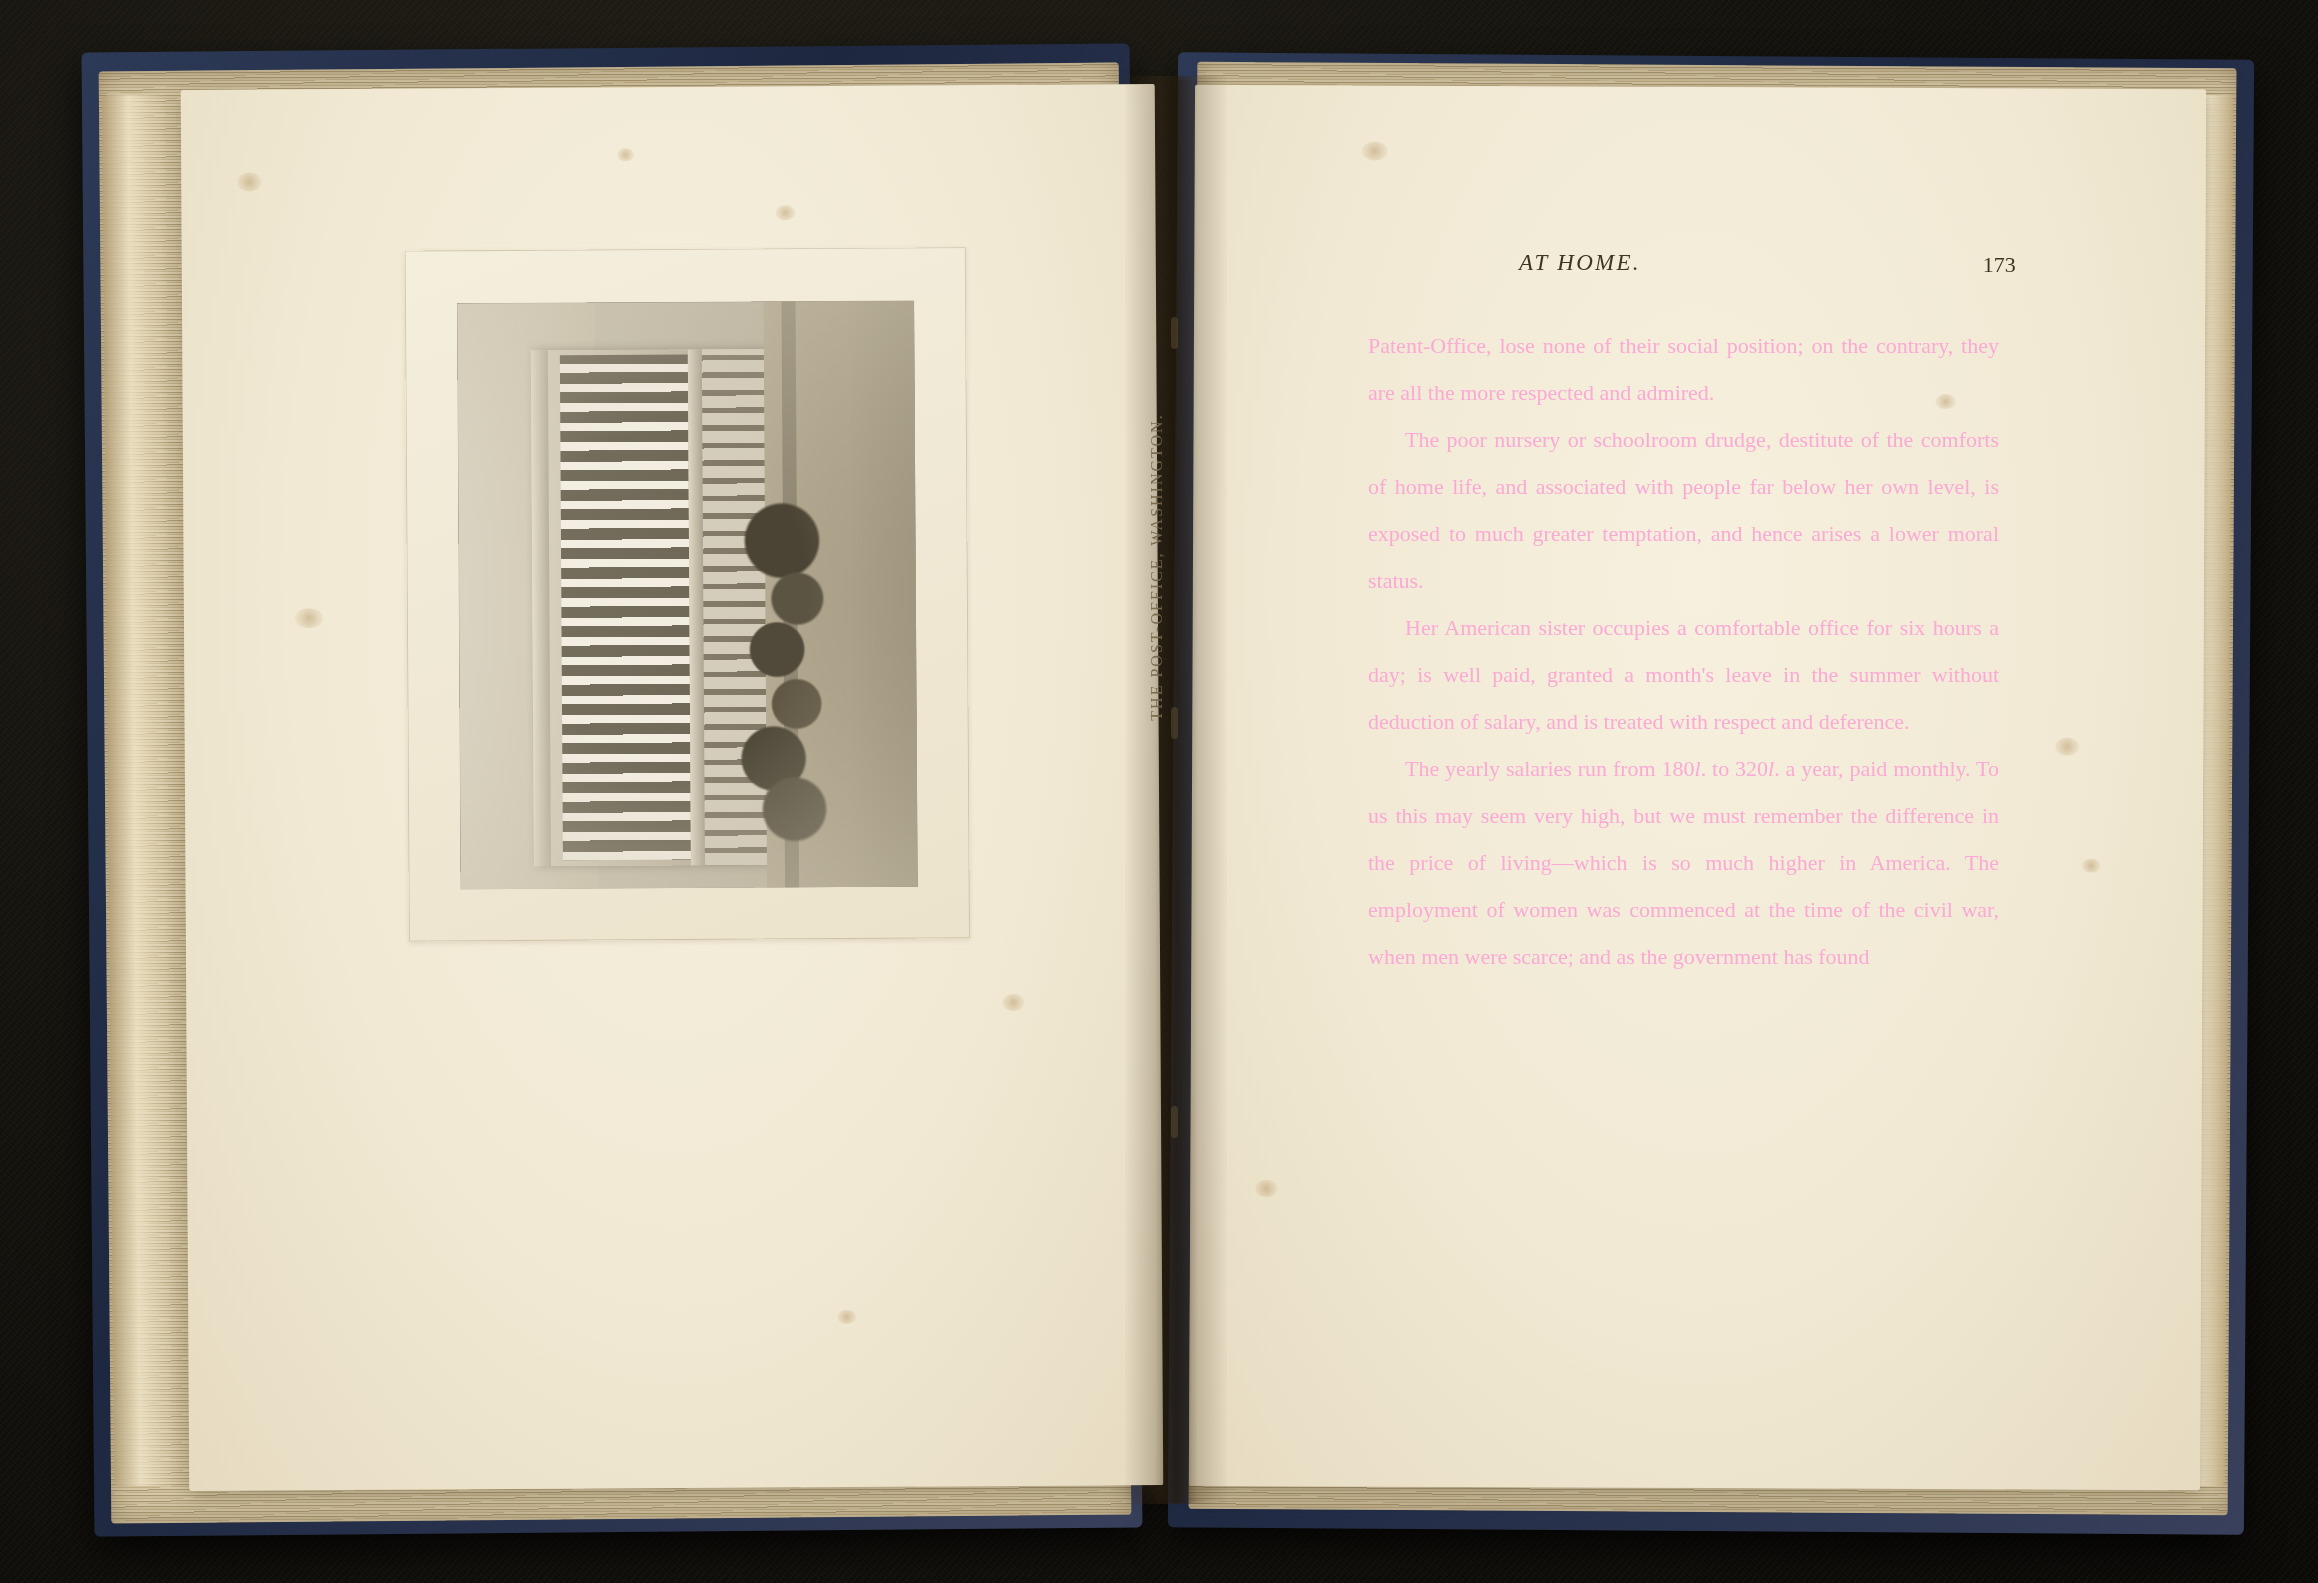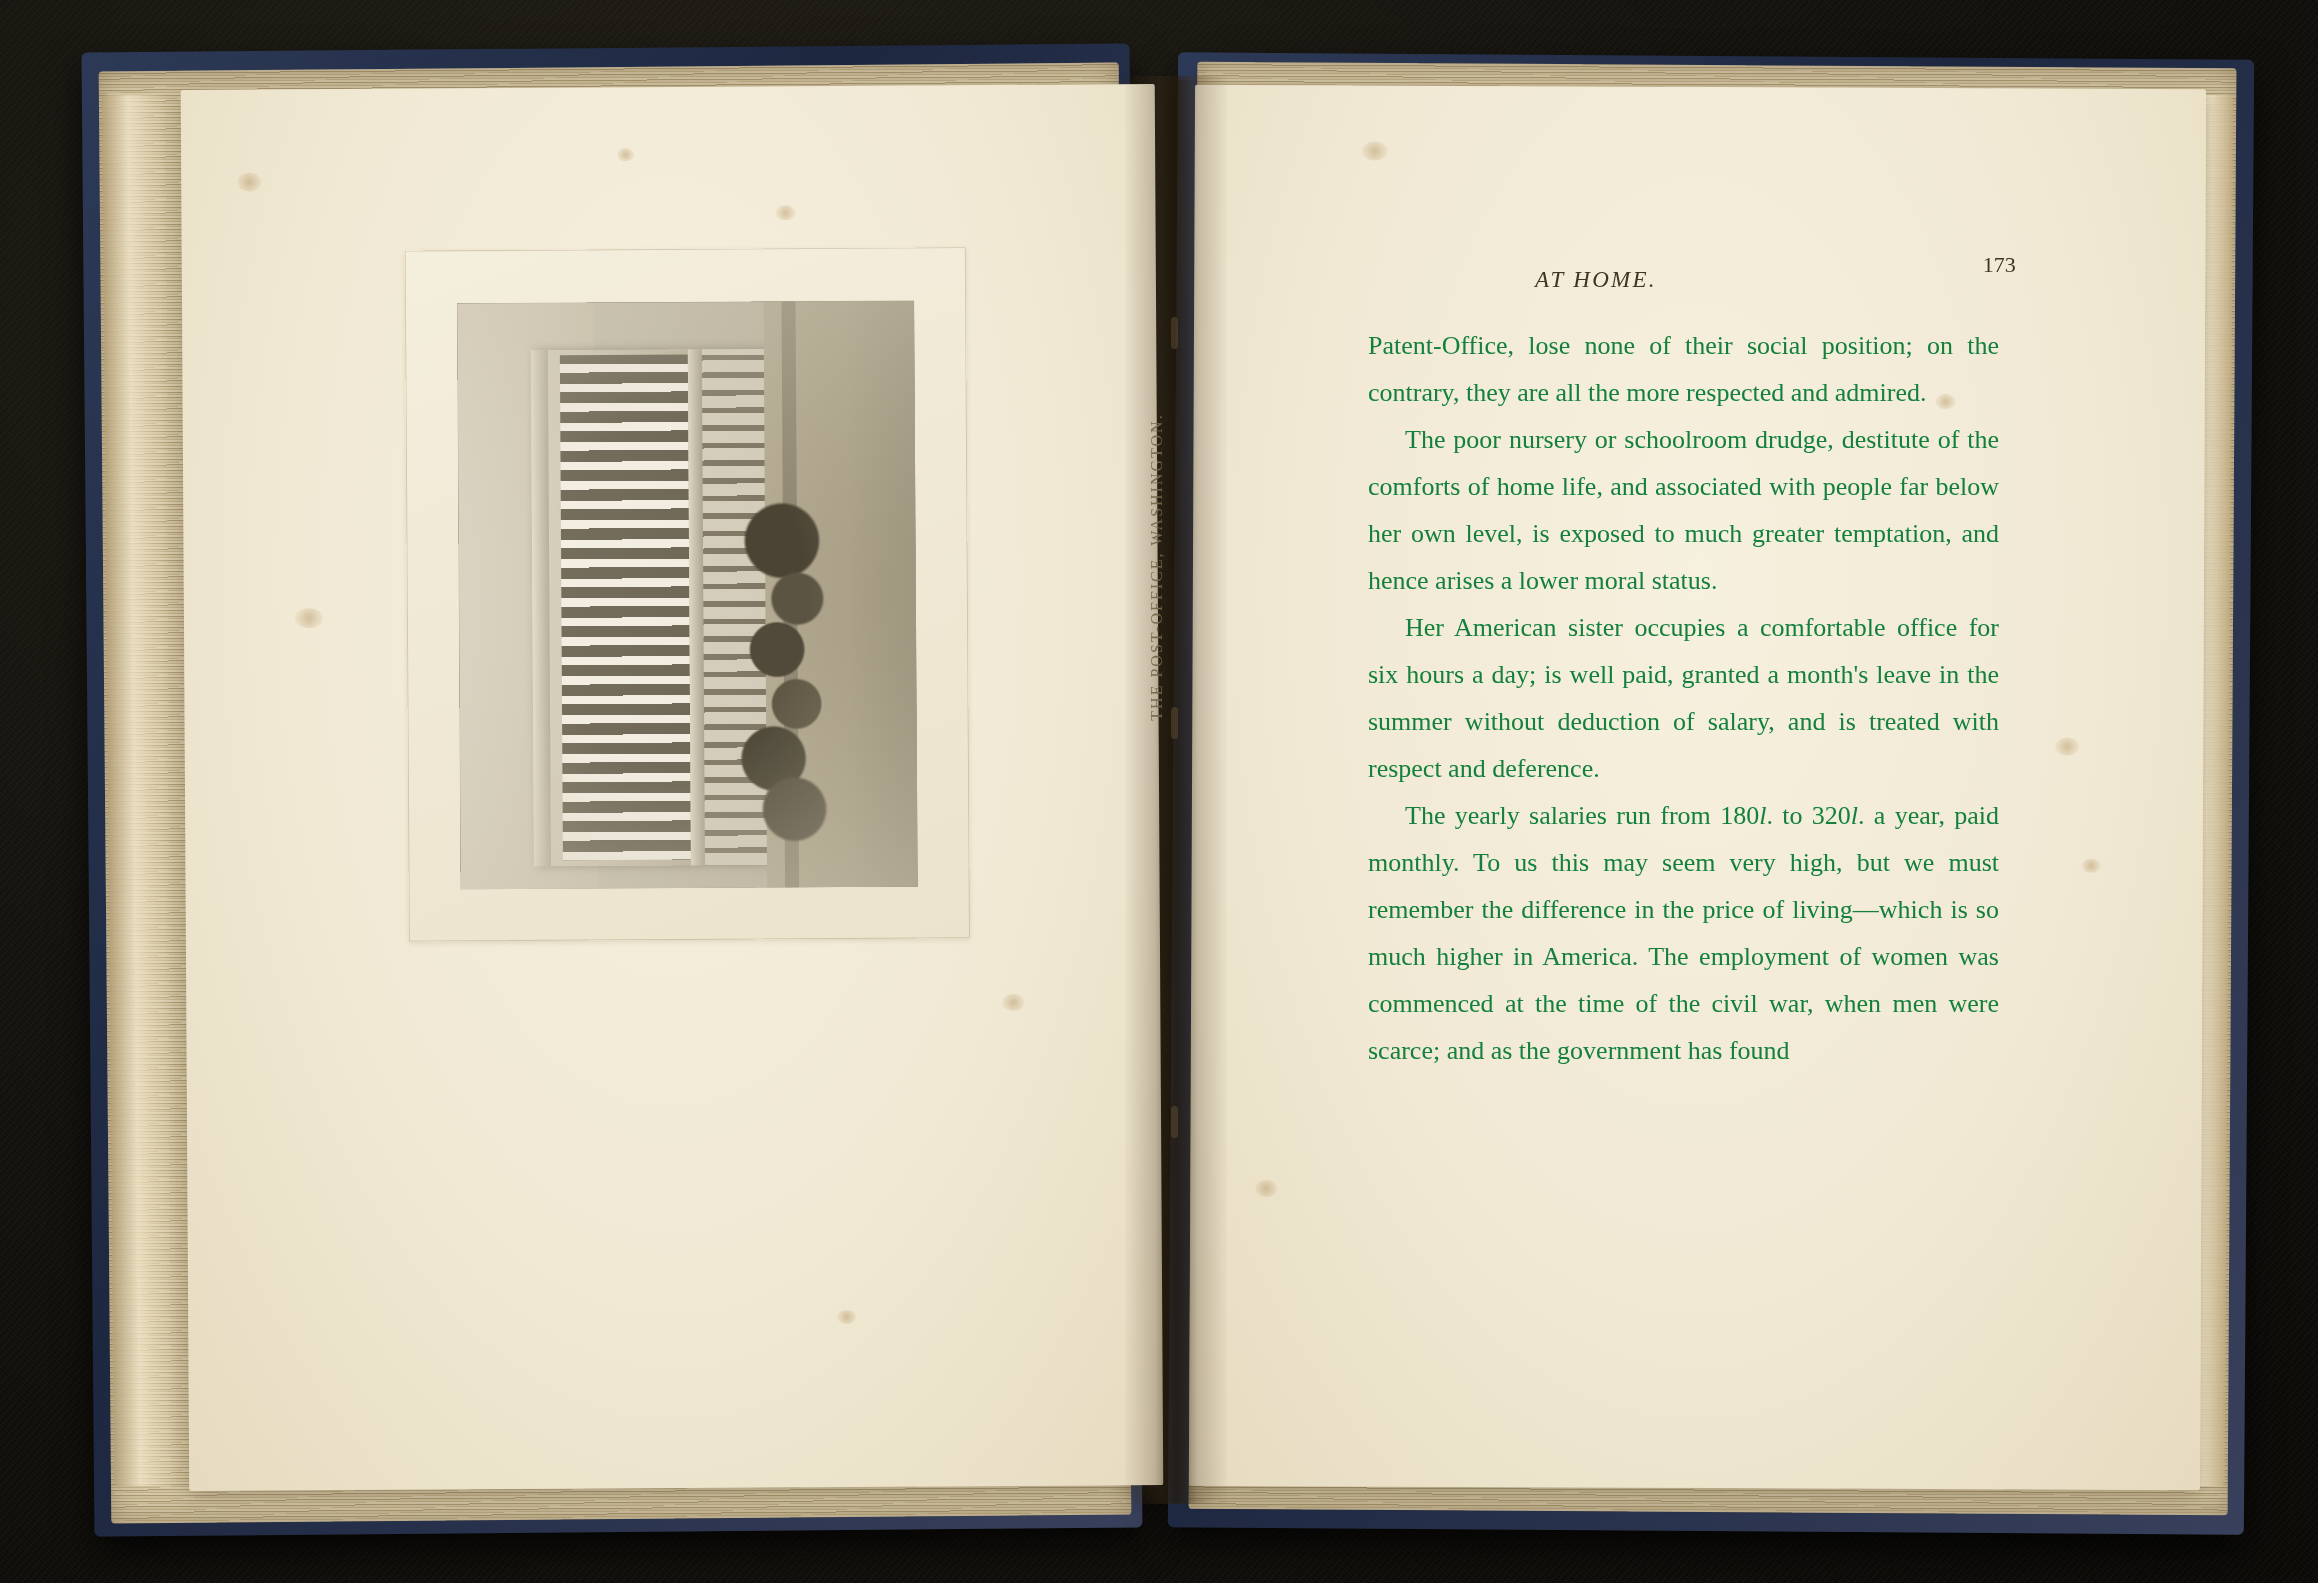--- a/index.html
+++ b/index.html
@@ -263,40 +263,39 @@
     top: 211px;
     width: 631px;
   }
   .running-head {
     position: relative;
     height: 37px;
     margin-bottom: 35px;
   }
   .rh-title {
     position: absolute;
-    left: 167px;
+    left: 151px;
     top: 0;
     font-style: italic;
     font-size: 23px;
     letter-spacing: 2.3px;
     color: #413525;
-    margin-top: 17px;
   }
   .rh-page {
     position: absolute;
     right: -16.7px;
     top: 1.9px;
     font-size: 22px;
     color: #413525;
   }
   p.body {
     margin: 0 0 0 0;
-    font-size: 26px;
+    font-size: 22px;
     line-height: 47px;
-    color: #15803d;
+    color: #f9a8d4;
     text-align: justify;
     text-justify: inter-word;
   }
   p.body.indent { text-indent: 37px; }
   .it { font-style: italic; }
 
   
   .text-col { filter: contrast(1.02); }
 
   

